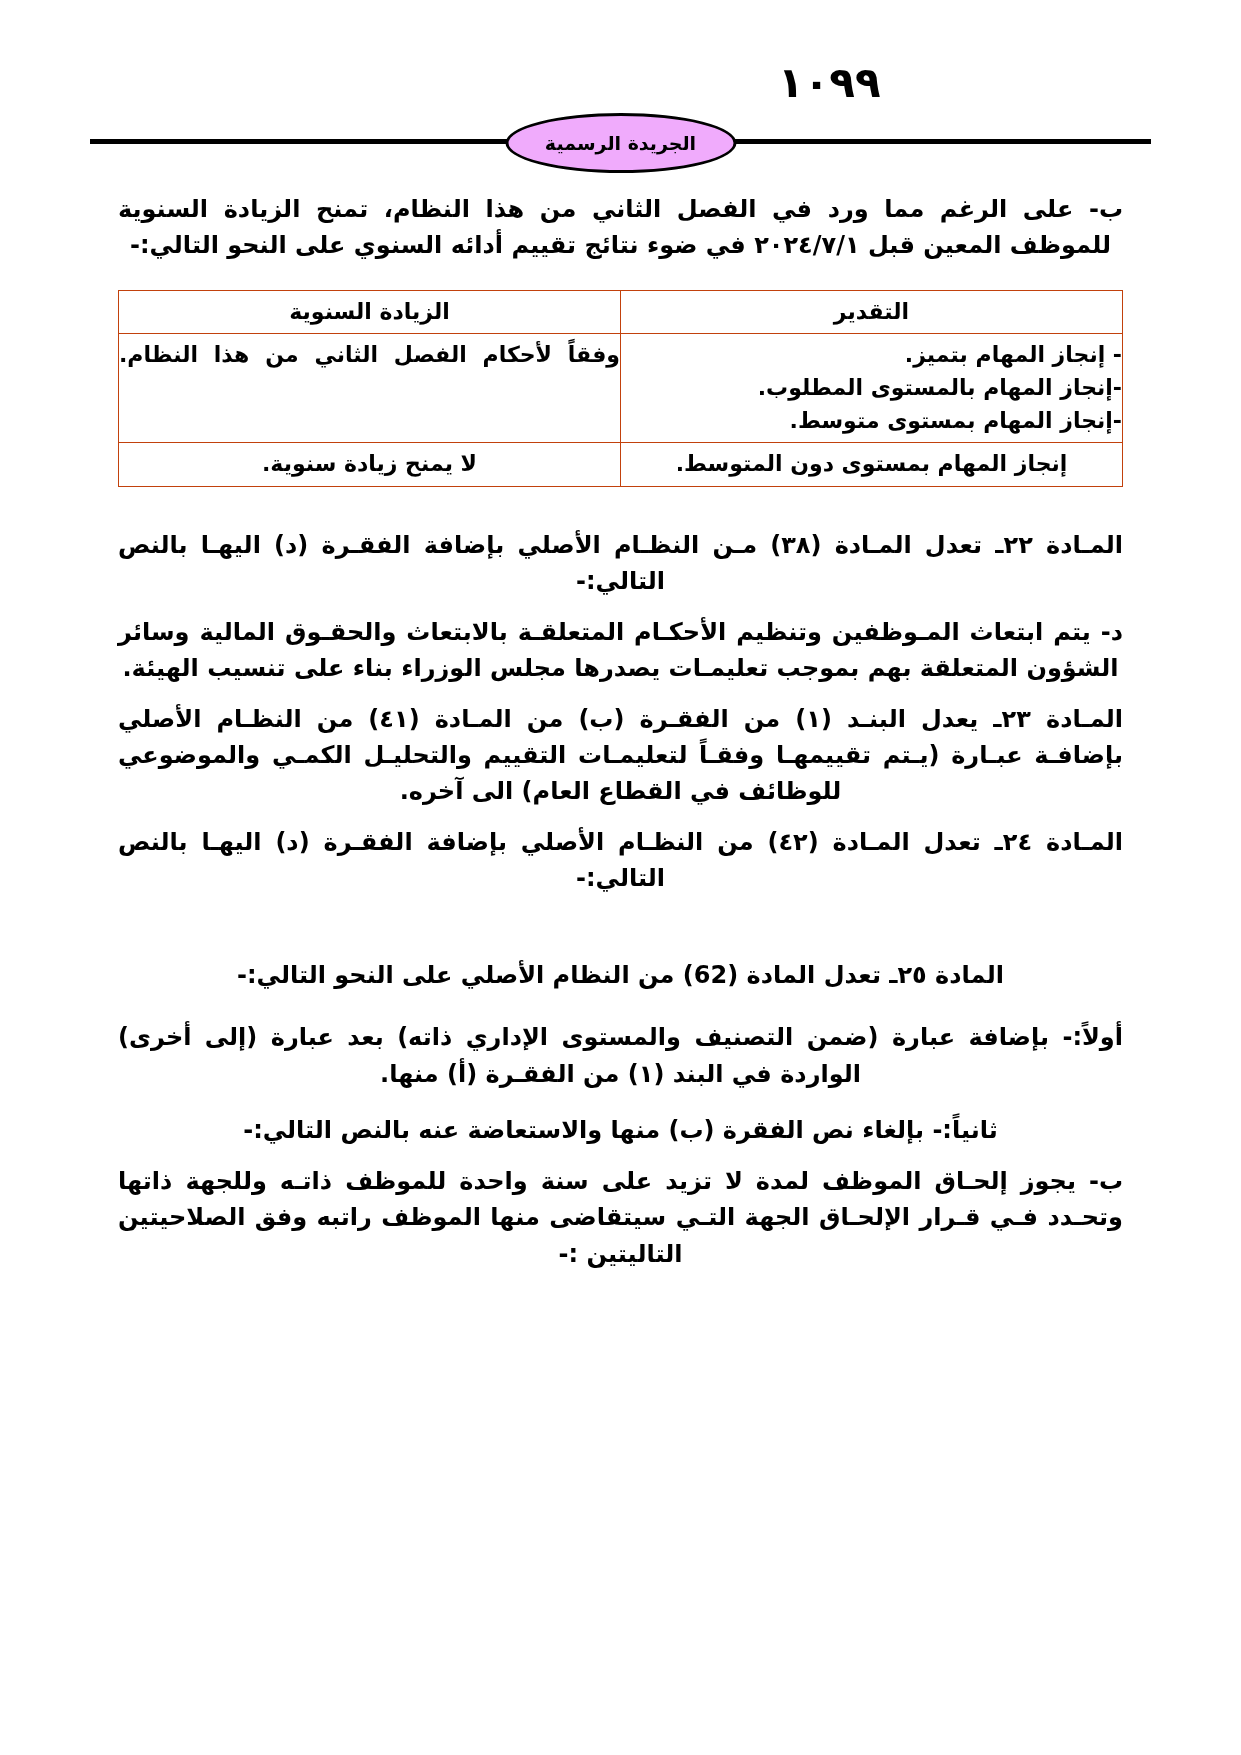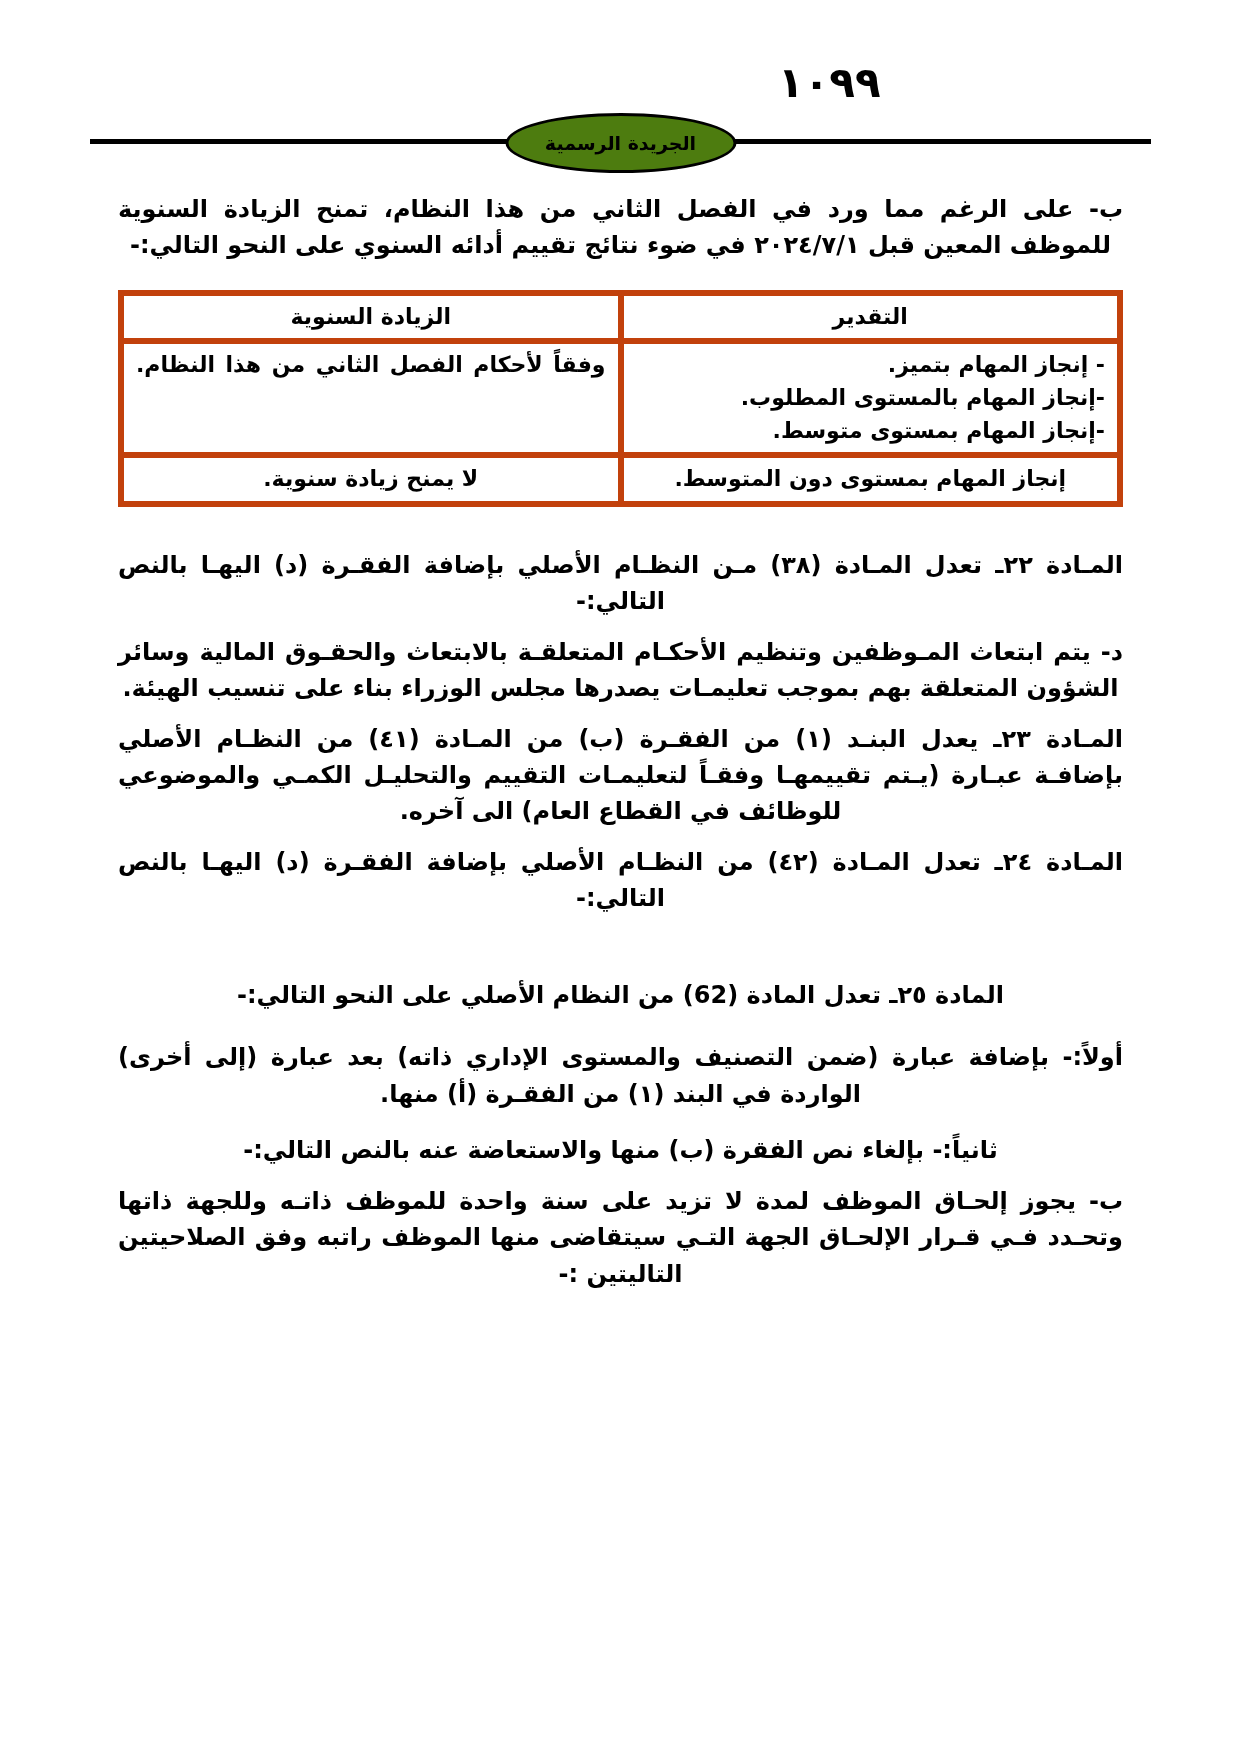--- a/index.html
+++ b/index.html
@@ -50,21 +50,21 @@
   }
   .header-badge {
     position: absolute;
     top: 0px;
     left: 50%;
     transform: translateX(-50%);
     width: 225px;
     height: 54px;
     border: 3px solid #000;
     border-radius: 50%;
-    background: #4d7c0f;
+    background: #f0abfc;
     display: flex;
     align-items: center;
     justify-content: center;
     font-size: 19px;
     font-weight: bold;
   }
 
   
   .para {
     font-size: 24px;
@@ -89,22 +89,22 @@
 
   
   table.grade-table {
     width: 100%;
     border-collapse: collapse;
     margin-top: 26px;
     margin-bottom: 6px;
     table-layout: fixed;
   }
   table.grade-table td, table.grade-table th {
-    border: 6px solid #c2410c;
-    padding: 5px 12px;
+    border: 1px solid #c2410c;
+    padding: 5px 0;
     font-size: 22px;
     font-weight: bold;
     vertical-align: top;
     line-height: 1.48;
   }
   table.grade-table th {
     text-align: center;
     font-size: 22px;
   }
   .col-right { width: 50%; }

